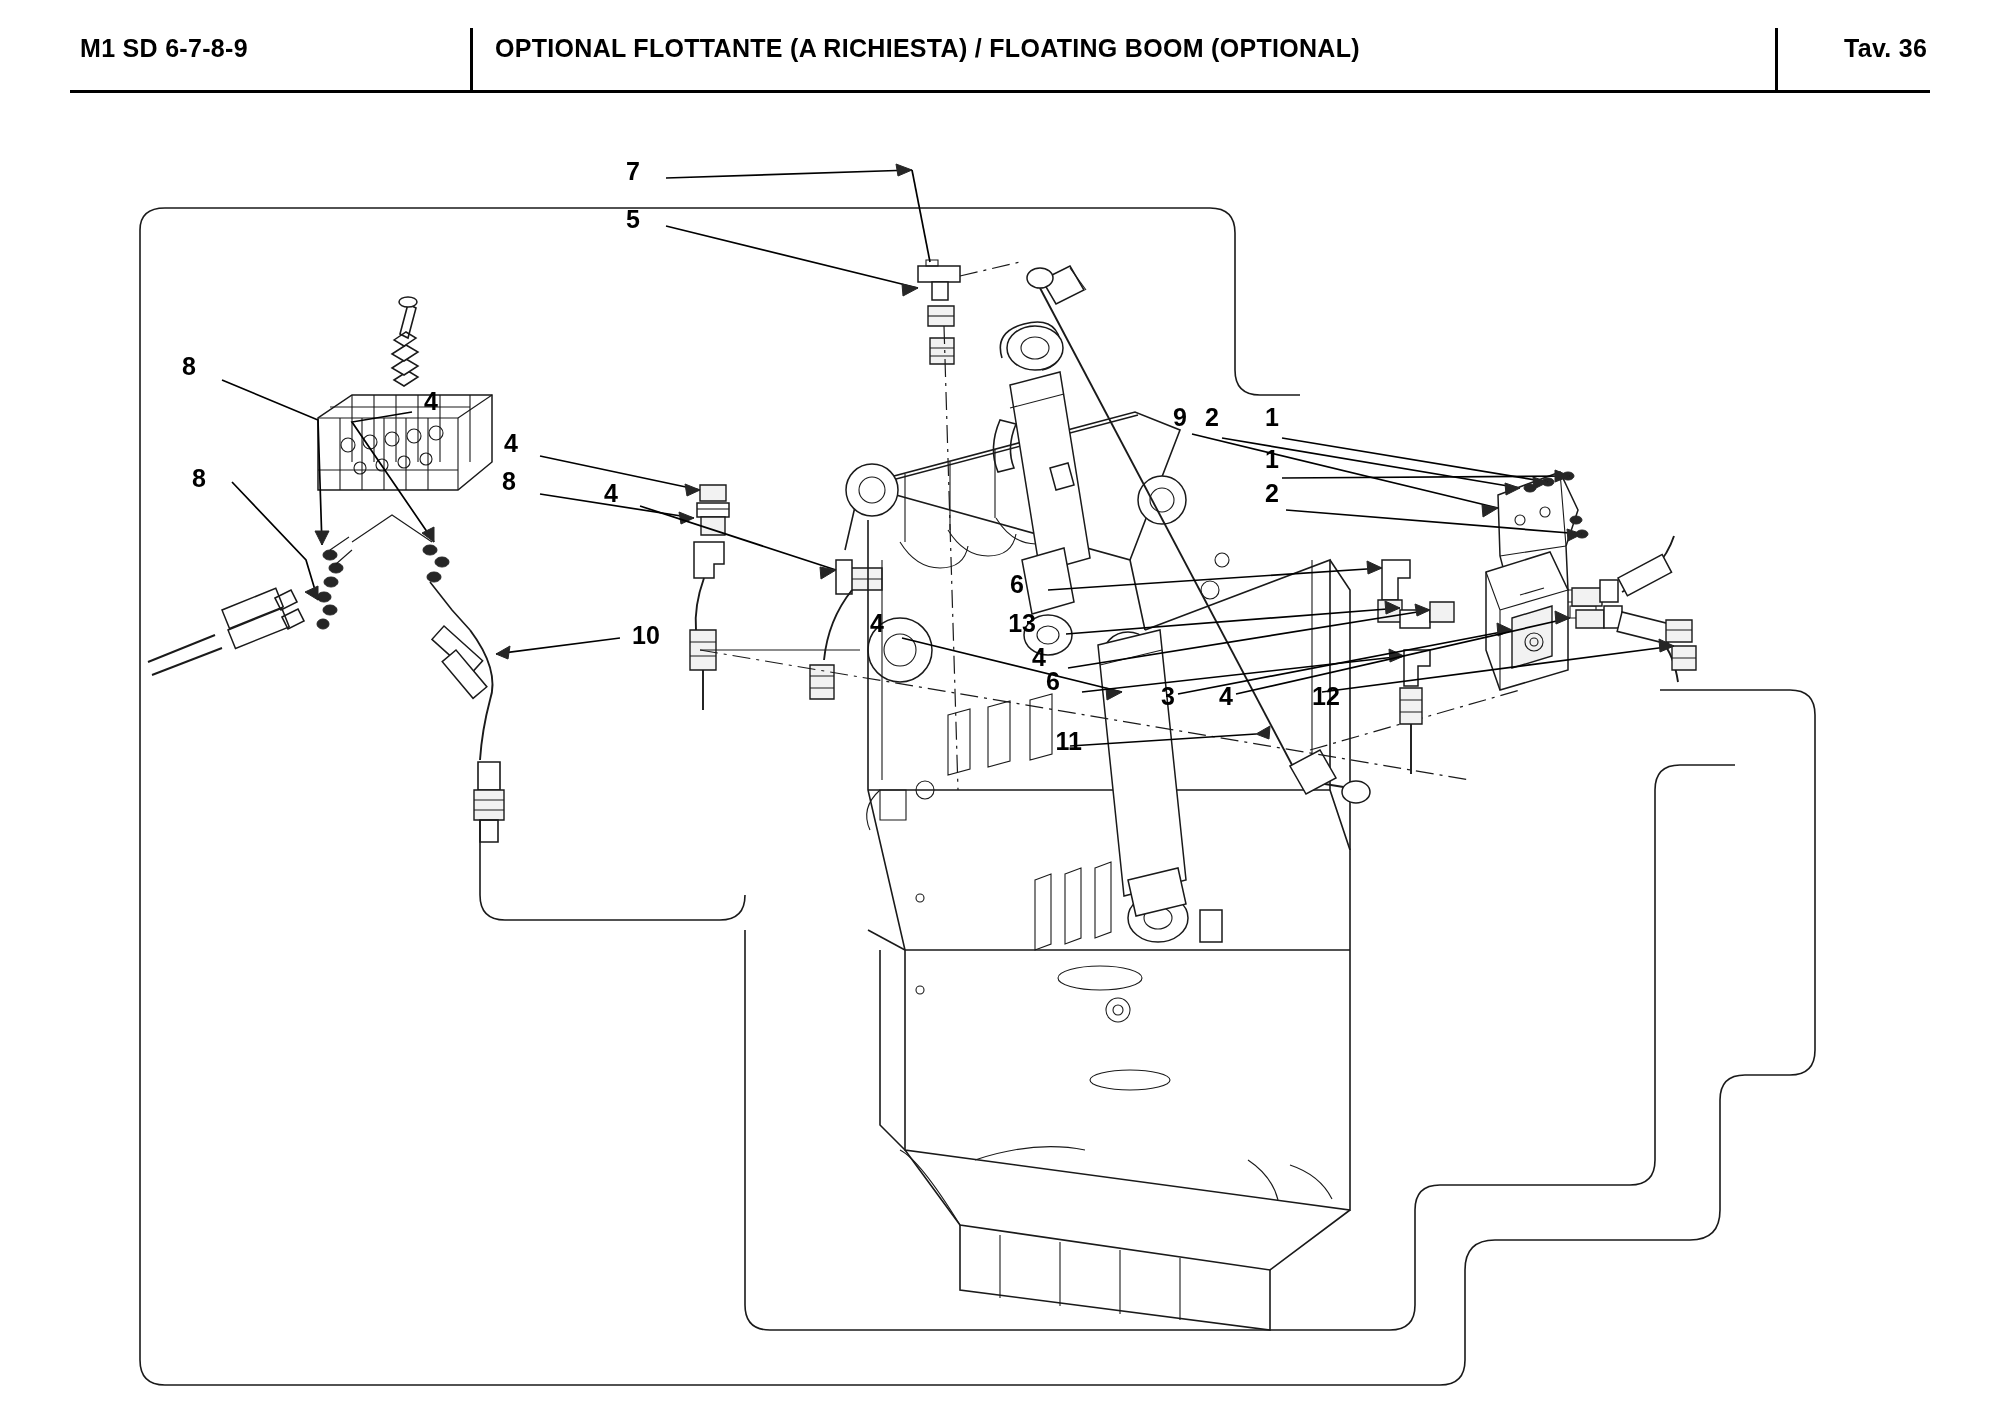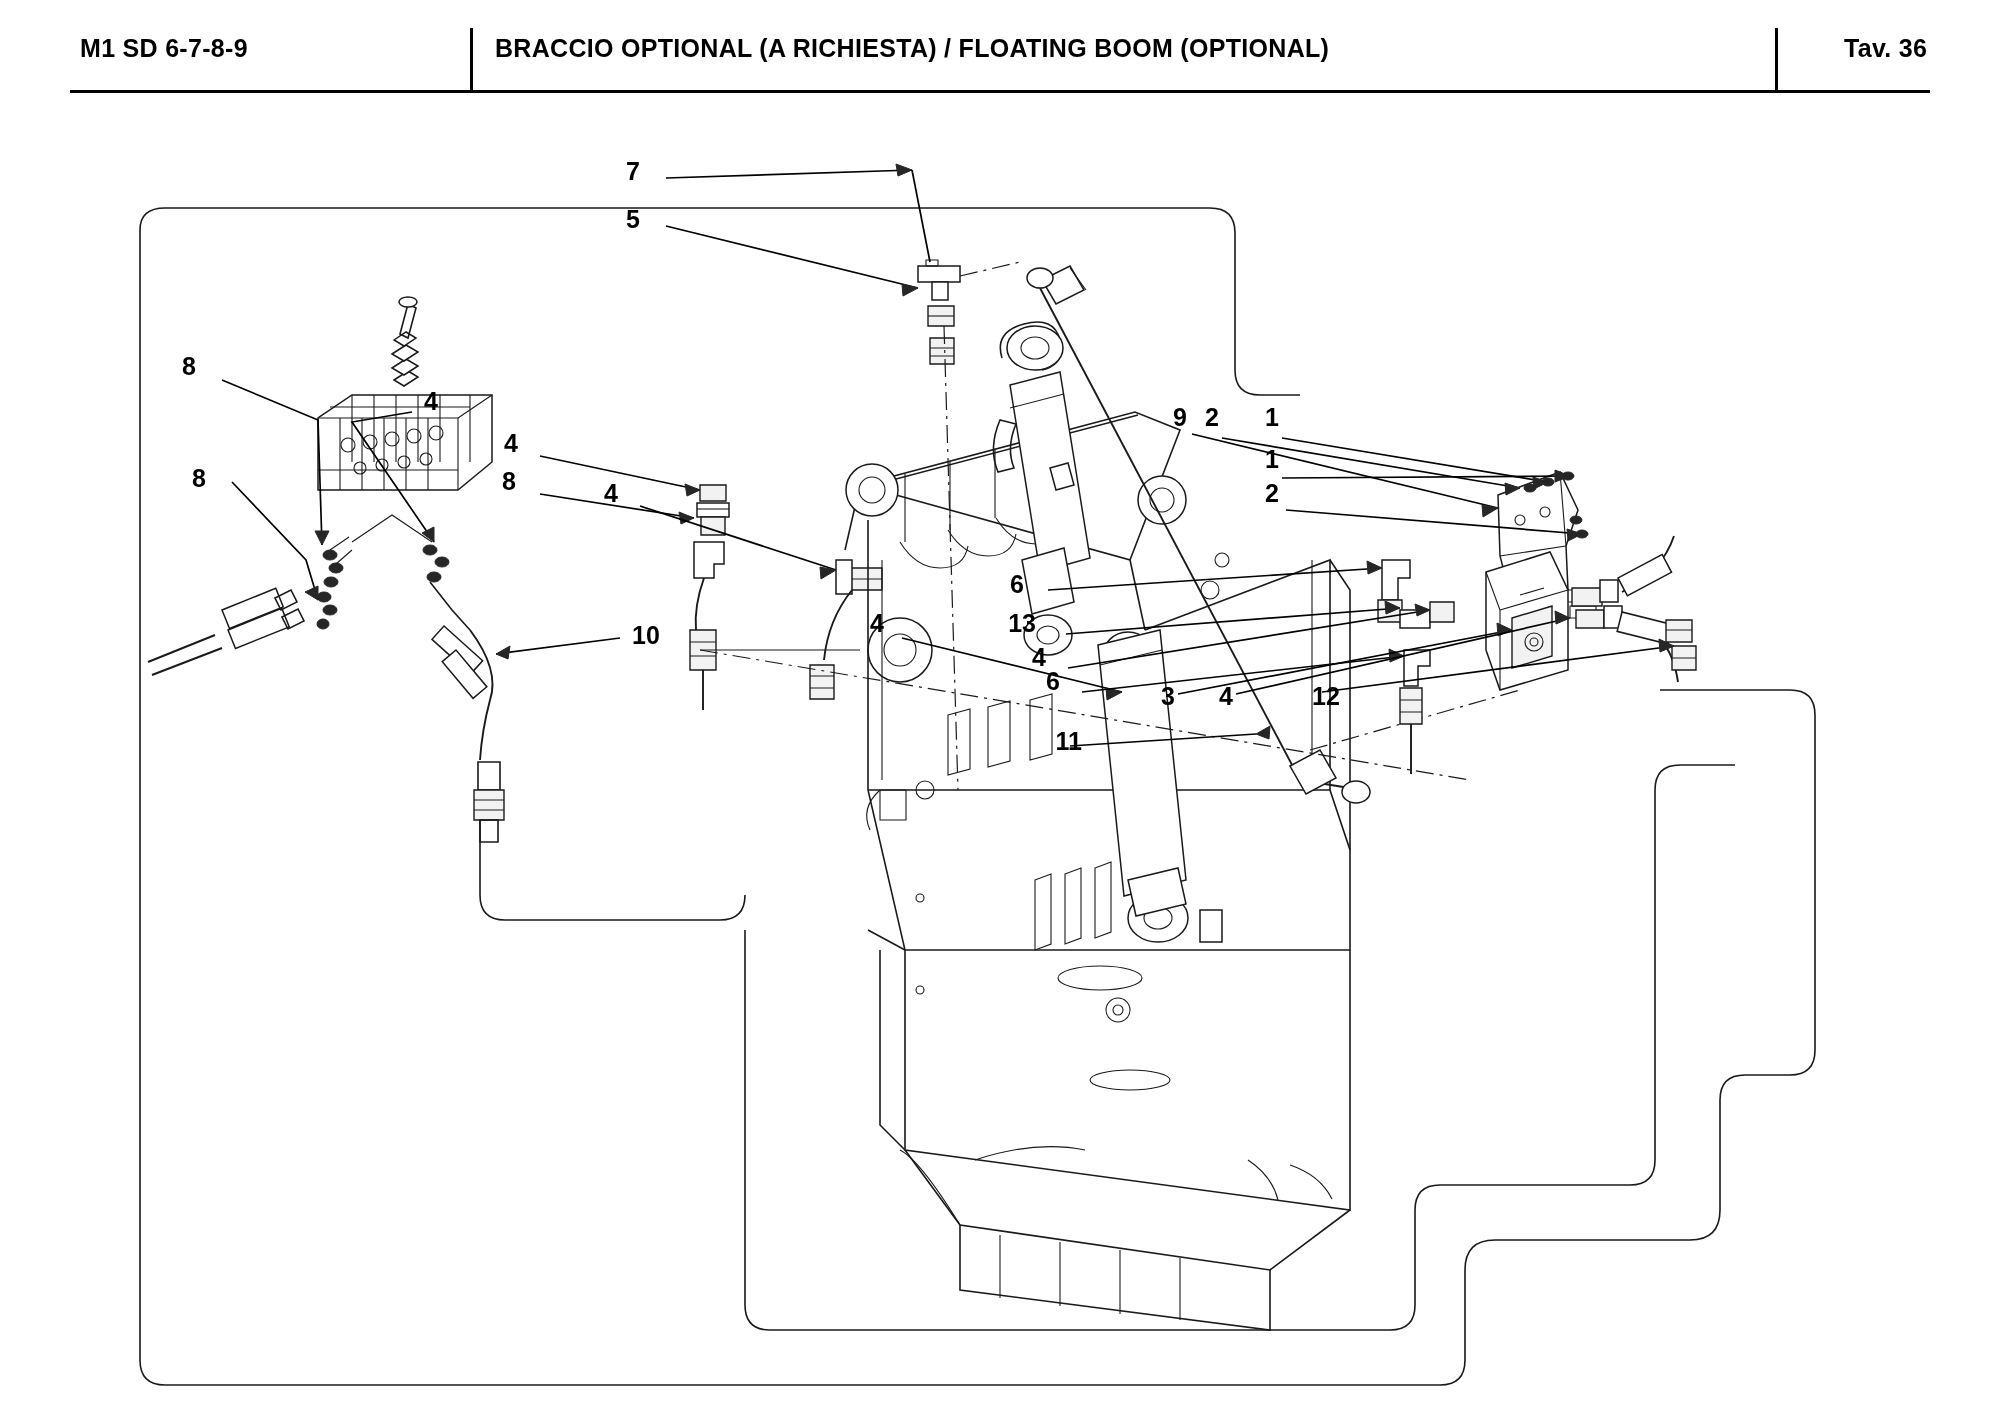--- a/index.html
+++ b/index.html
@@ -90,21 +90,21 @@
   }
 </style>
 </head>
 <body>
 
 <div class="page">
 
   <div class="header">
     <div class="header-cell model-code">M1 SD 6-7-8-9</div>
     <div class="divider-1"></div>
-    <div class="header-cell doc-title">BRACCIO OPTIONAL (A RICHIESTA) / FLOATING BOOM (OPTIONAL)</div>
+    <div class="header-cell doc-title">OPTIONAL FLOTTANTE (A RICHIESTA) / FLOATING BOOM (OPTIONAL)</div>
     <div class="divider-2"></div>
     <div class="header-cell plate-label">Tav.  36</div>
     <div class="header-rule"></div>
   </div>
 
   <div class="drawing">
   <svg width="2000" height="1324" viewBox="0 0 2000 1324" xmlns="http://www.w3.org/2000/svg">
 
     <g>
       <path class="ln" d="M140,140 L140,1270 Q140,1295 165,1295 L1440,1295 Q1465,1295 1465,1270 L1465,1180 Q1465,1150 1495,1150 L1690,1150 Q1720,1150 1720,1120 L1720,1010 Q1720,985 1745,985 L1790,985 Q1815,985 1815,960 L1815,625 Q1815,600 1790,600 L1660,600"></path>

